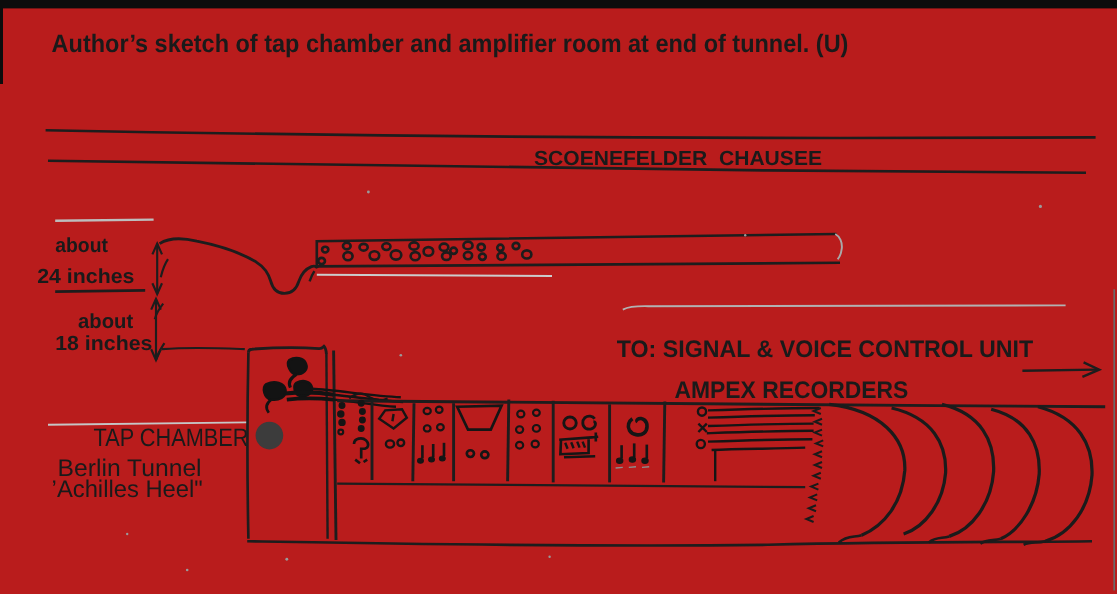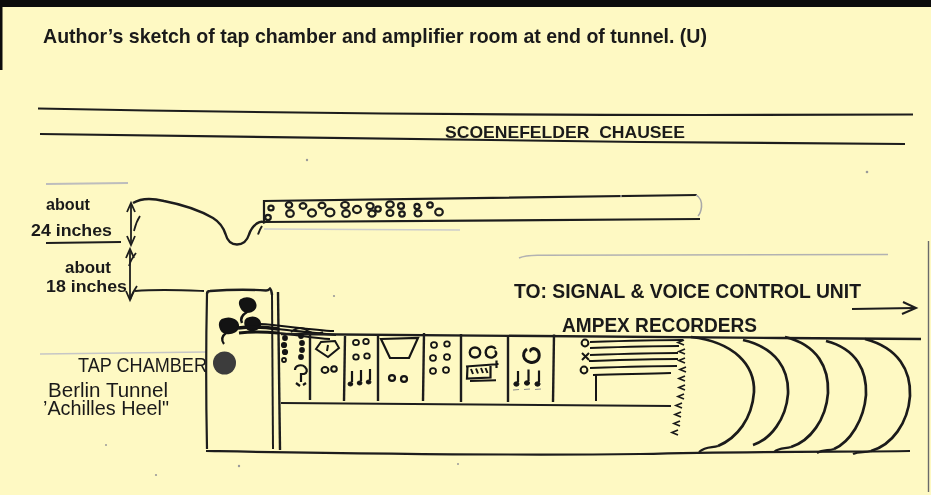--- a/index.html
+++ b/index.html
@@ -1,16 +1,16 @@
 <!DOCTYPE html>
 <html><head>
 <meta charset="utf-8">
 <style>
   html,body{margin:0;padding:0;background:#ffffff;}
-  #page{position:relative;width:931px;height:495px;background:#fef9c3;overflow:hidden;
+  #page{position:relative;width:931px;height:495px;background:#b91c1c;overflow:hidden;
         font-family:"Liberation Sans", sans-serif;}
   svg{position:absolute;left:0;top:0;}
   text{fill:#1a1a1a;}
 </style>
 </head>
 <body>
 <div id="page">
 <svg width="931" height="495" viewBox="0 0 931 495">
 
   <rect x="0" y="0" width="931" height="7" fill="#0c0c0c"></rect>

